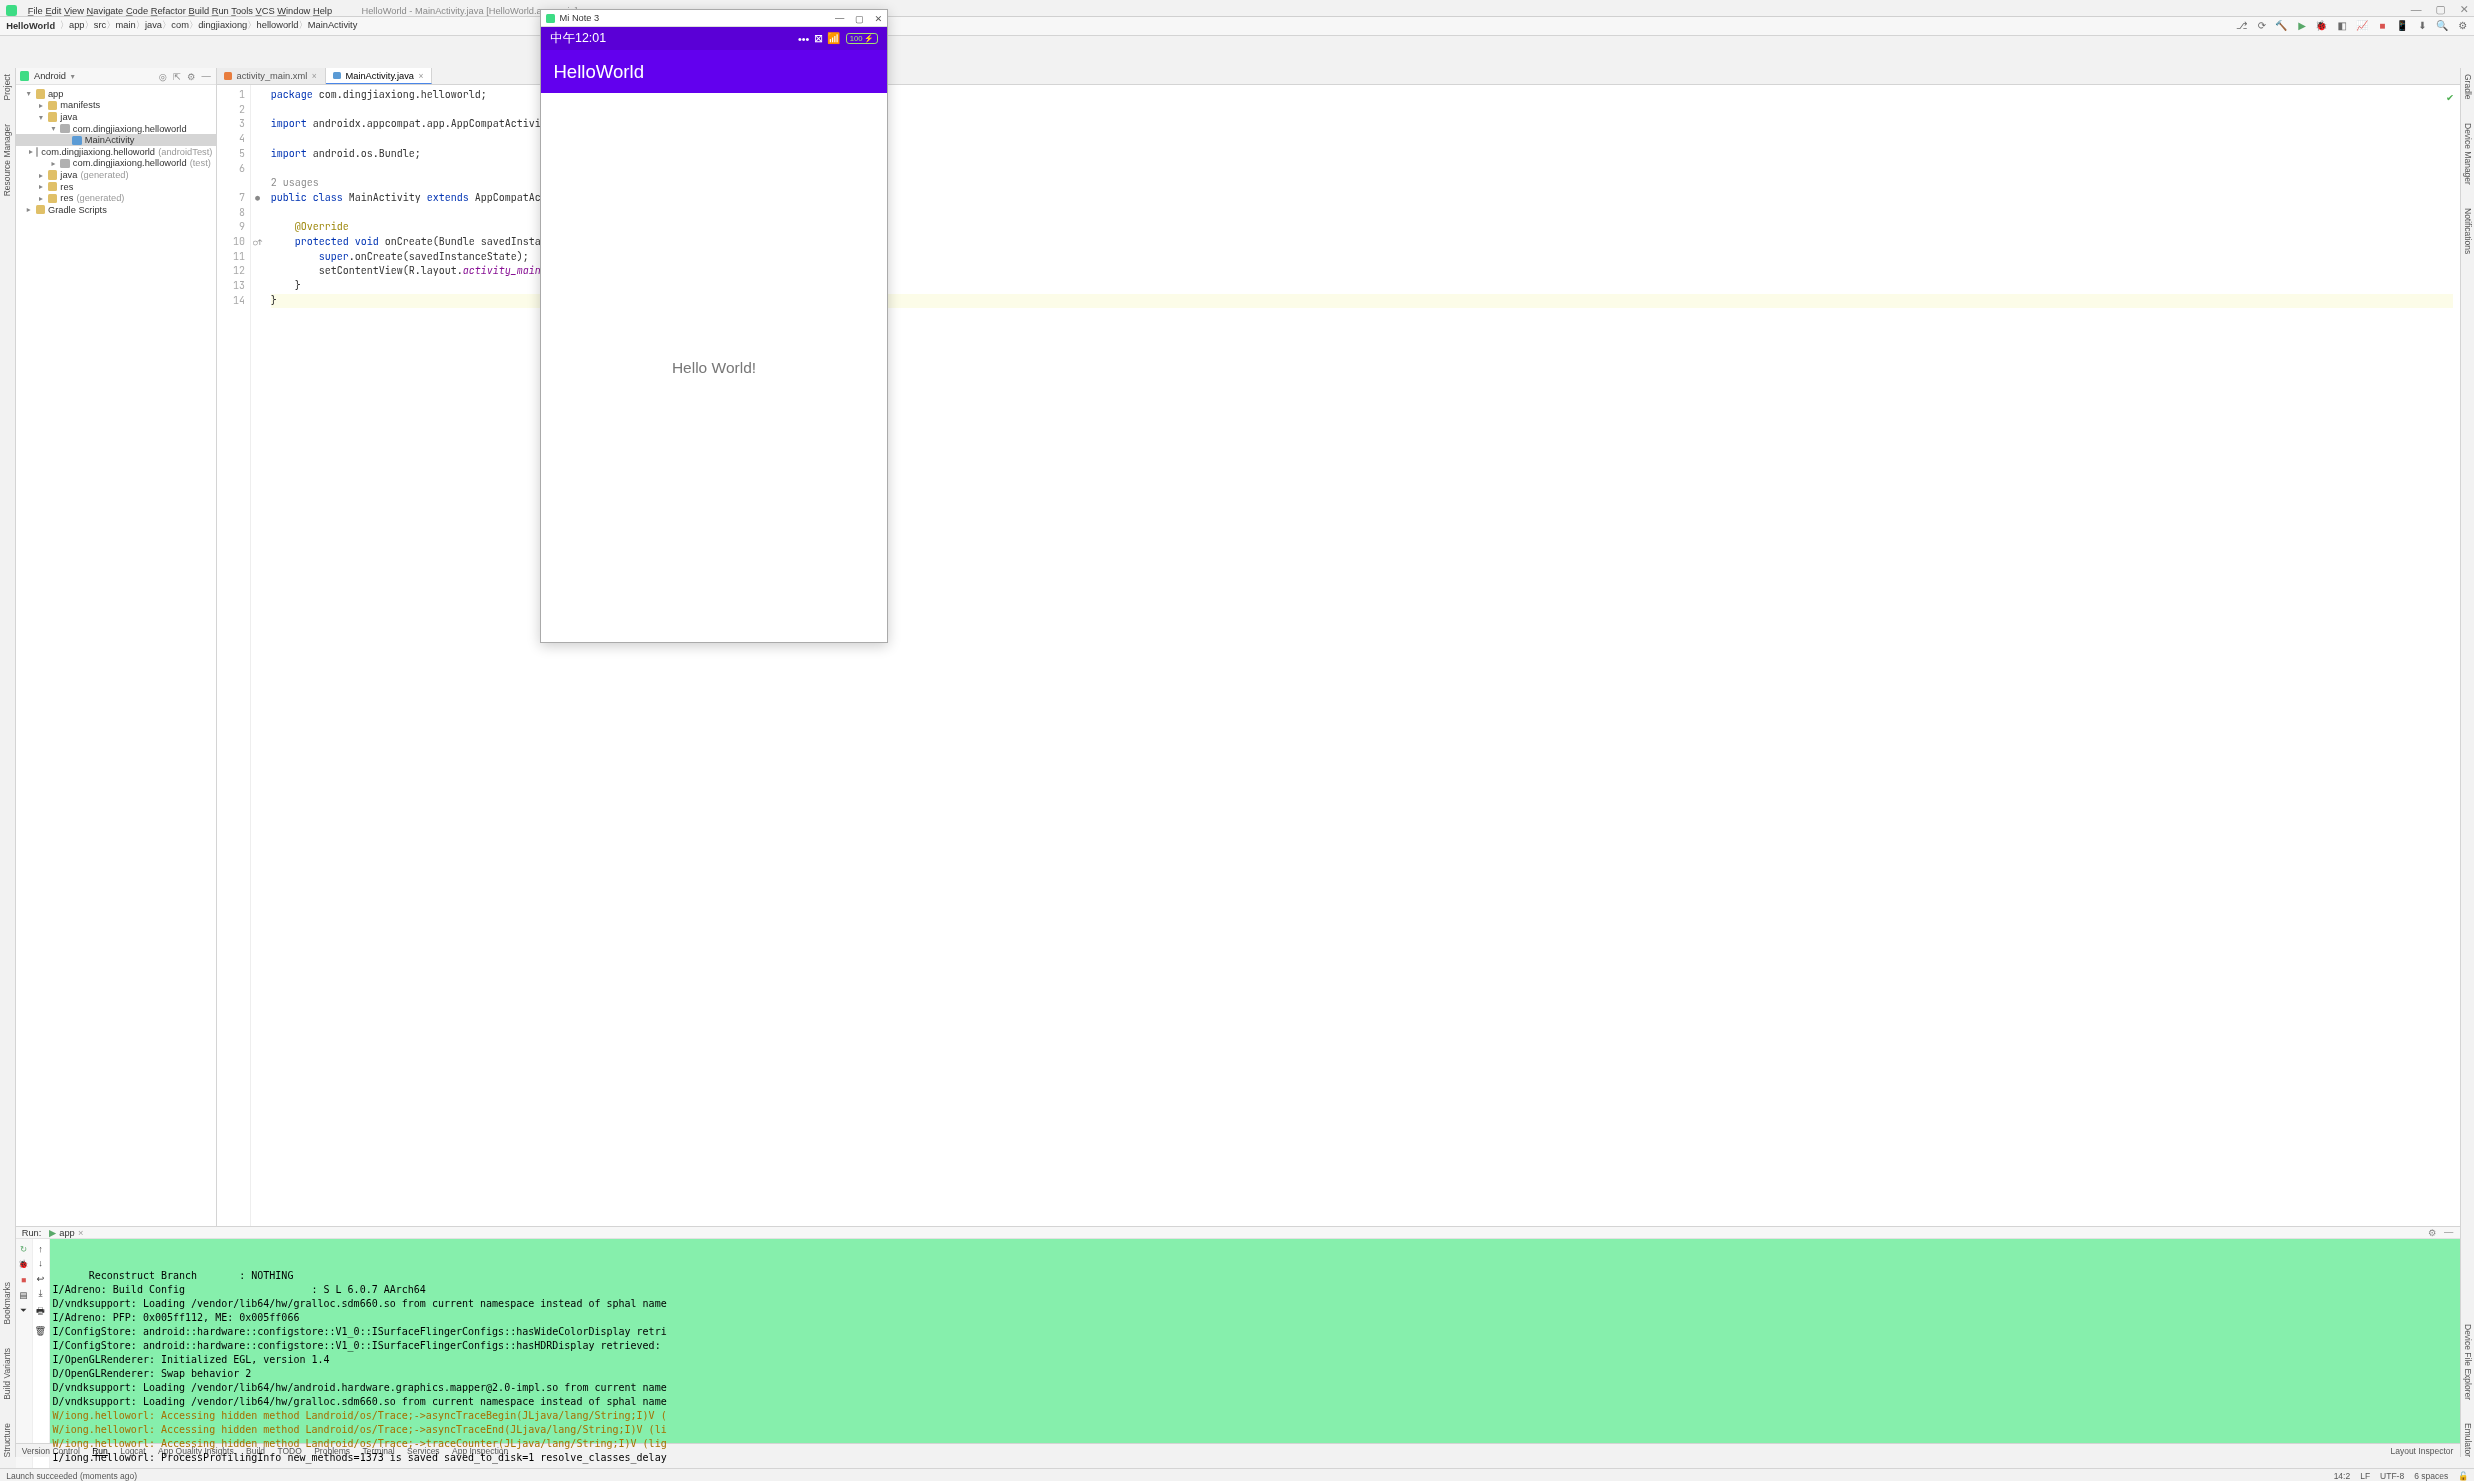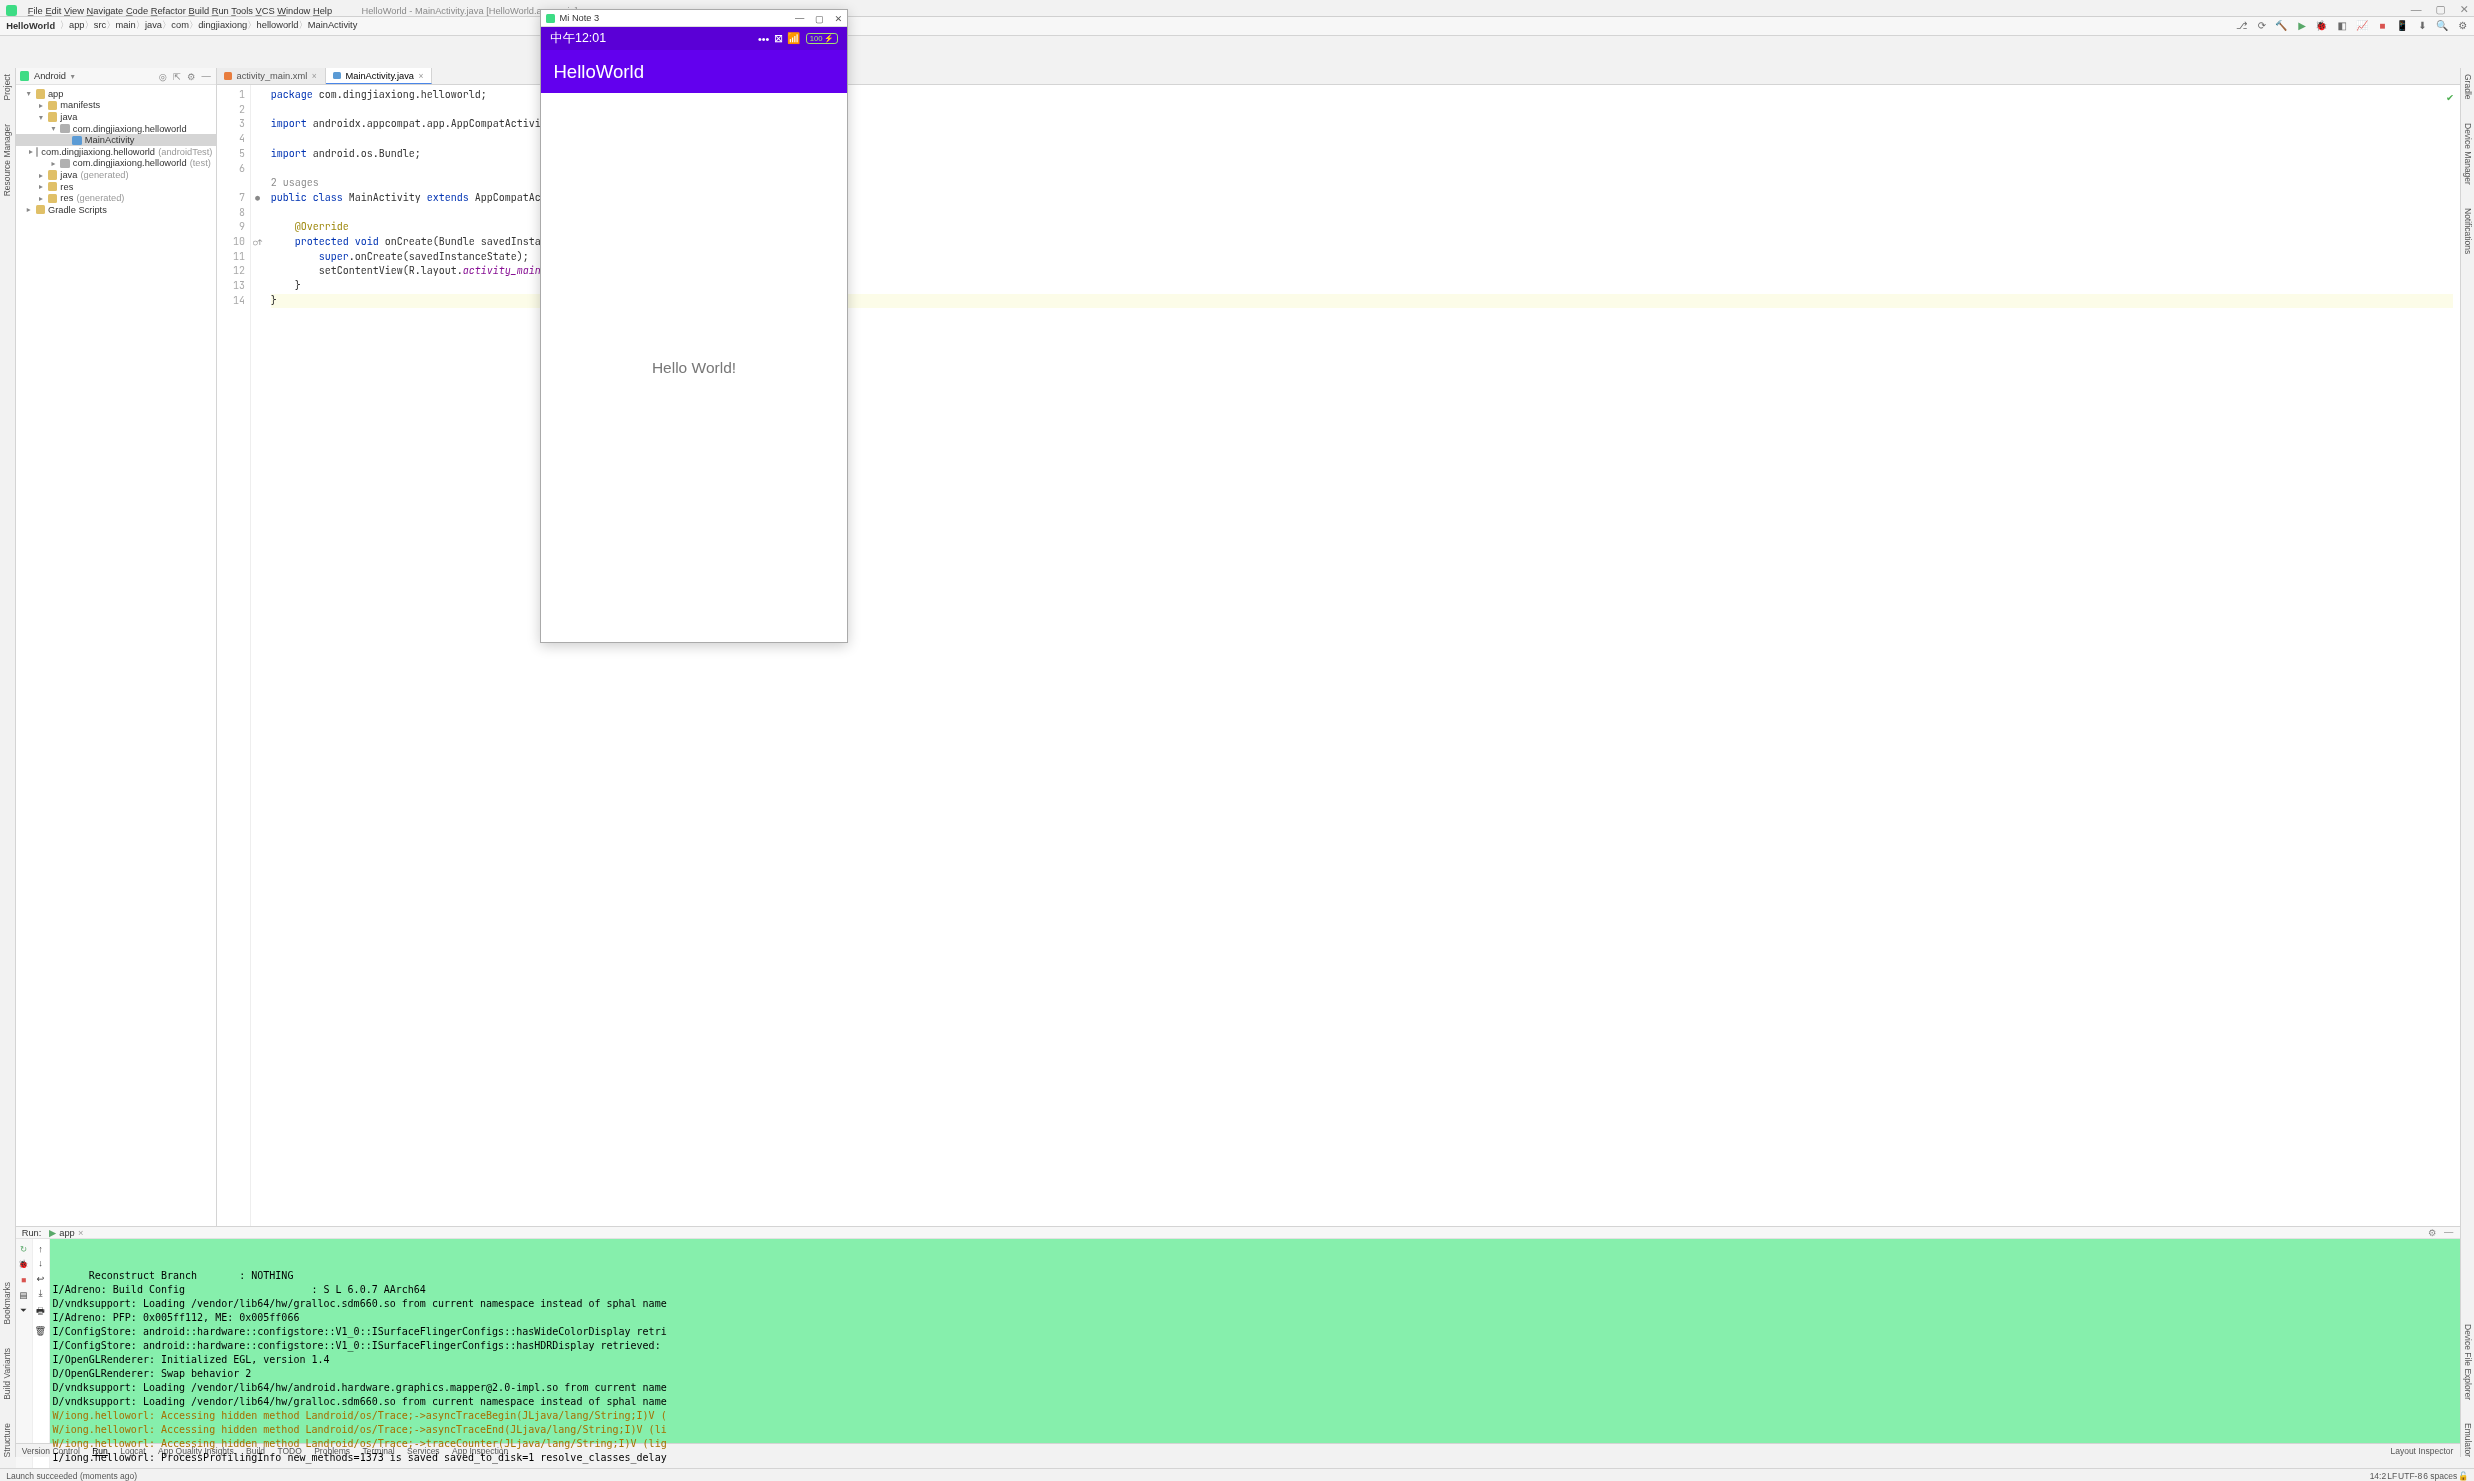--- a/index.html
+++ b/index.html
@@ -304,28 +304,28 @@
   height: 14px;
   background: #f2f2f2;
   border-top: 0.8px solid #d4d4d4;
   display:flex;
   align-items:center;
   padding: 0 6.2px;
   font-size: 8.5px;
   color:#555;
   gap: 12.4px;
 }
-.status-bar .right { margin-left:auto; display:flex; gap:1px; }
+.status-bar .right { margin-left:auto; display:flex; gap:10px; }
 
 
 .emulator {
   position: absolute;
   left: 540px;
   top: 9.3px;
-  width: 308px;
+  width: 348px;
   height: 634px;
   background: #fff;
   border: 0.8px solid #aaa;
   box-shadow: 0 3.1px 12.4px rgba(0,0,0,.2);
   display:flex;
   flex-direction:column;
   z-index: 100;
 }
 .emu-titlebar {
   height: 17px;

